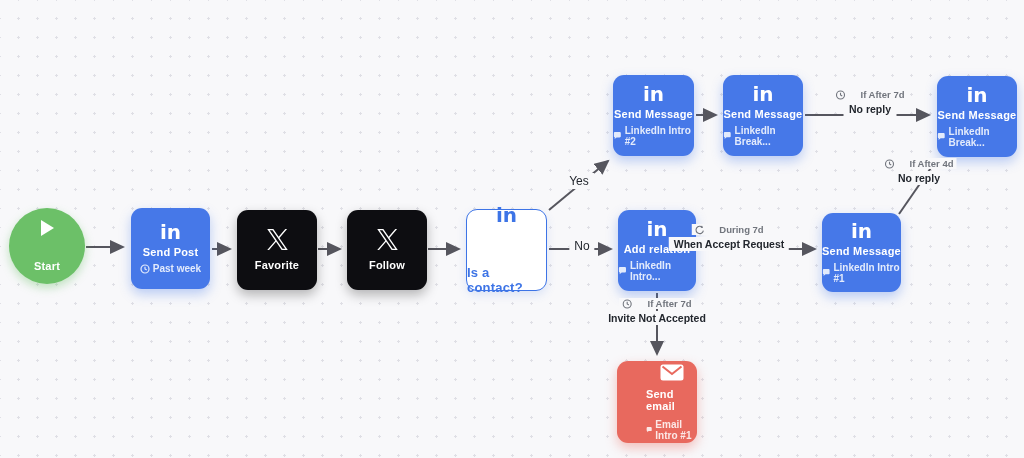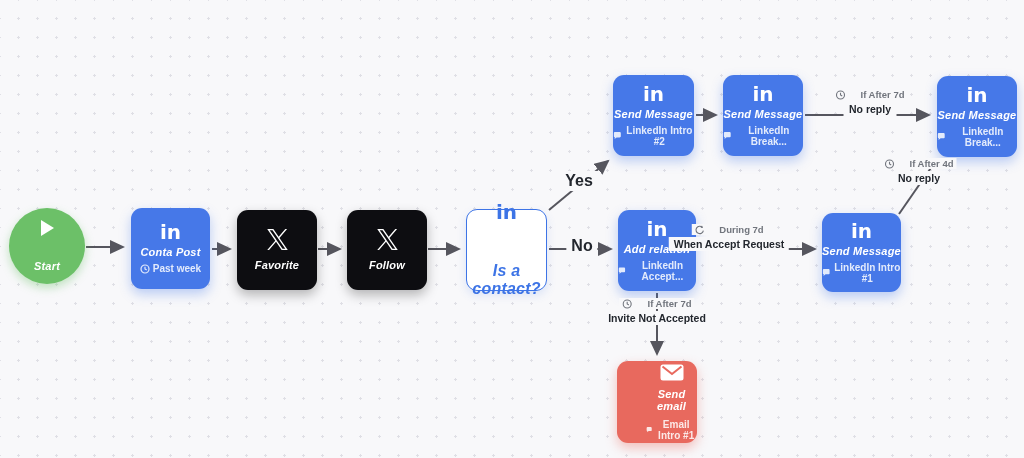--- a/index.html
+++ b/index.html
@@ -13,56 +13,56 @@
     background-size:19px 19px;
     background-position:9px 9px;
   }
 
   svg.edge-layer { position:absolute; left:0; top:0; width:1024px; height:458px; pointer-events:none; }
 
   
   .node {
     position:absolute; border-radius:11px;
     display:flex; flex-direction:column; align-items:center; justify-content:center;
-    gap:5px; text-align:center; cursor:pointer;
-  }
-  .node .title { font-size:11px; font-weight:700; letter-spacing:.2px; color:#fff;font-style:italic; }
+    gap:5px; text-align:left; cursor:pointer;
+  }
+  .node .title { font-size:11px; font-weight:700; letter-spacing:.2px; color:#fff; }
   .node .subtitle {
     display:flex; align-items:center; gap:3px;
     font-size:10px; font-weight:600; color:rgba(255,255,255,.85);
   }
   .in-logo { font-family:"DejaVu Sans", sans-serif; font-weight:800; font-size:20px; line-height:18px; color:#fff; }
 
   .blue  { background:#4678E8; box-shadow:0 5px 12px rgba(70,120,232,.35); }
   .black { background:#0D0D11; box-shadow:0 5px 12px rgba(0,0,0,.28); gap:9px; }
   .red   { background:#E8695E; box-shadow:0 5px 12px rgba(232,105,94,.40); }
   .white-node {
     background:#ffffff; border:1.5px solid #3D74E6;
     box-shadow:0 4px 10px rgba(61,116,230,.15); gap:8px;
   }
-  .white-node .title { color:#3D74E6; font-size:16px;margin-top:33px; }
+  .white-node .title { color:#3D74E6; font-size:13px;margin-top:33px; }
   .white-node .in-logo { color:#3D74E6; }
 
   .n-start { left:9px;  top:208px; width:76px; height:76px; border-radius:50%;
              background:#6CC068; box-shadow:0 4px 10px rgba(108,192,104,.4); gap:24px; }
   .n-like    { left:131px; top:208px; width:79px; height:81px; }
   .n-fav     { left:237px; top:210px; width:80px; height:80px; }
   .n-follow  { left:347px; top:210px; width:80px; height:80px; }
   .n-contact { left:466px; top:209px; width:81px; height:82px; }
   .n-sm2     { left:613px; top:75px;  width:81px; height:81px; }
   .n-smb1    { left:723px; top:75px;  width:80px; height:81px; }
   .n-smb2    { left:937px; top:76px;  width:80px; height:81px; }
   .n-addrel  { left:618px; top:210px; width:78px; height:81px; }
   .n-sm1     { left:822px; top:213px; width:79px; height:79px; }
   .n-email   { left:617px; top:361px; width:80px; height:82px; gap:7px;padding-left:29px; }
 
   
   .edge-label {
     position:absolute; transform:translate(-50%,-50%);
-    font-size:16px; font-weight:700; color:#23272e;
+    font-size:12px; font-weight:400; color:#23272e;
     background:#f8f8fa; padding:1px 5px; white-space:nowrap;
   }
   .label-group {
     position:absolute; transform:translateX(-50%);
     display:flex; flex-direction:column; align-items:center; gap:2px; white-space:nowrap;
   }
   .label-group .cond {
     display:flex; align-items:center; gap:15px;
     font-size:9.5px; font-weight:600; color:#71757d;
     background:#f8f8fa; padding:0 3px;
@@ -106,21 +106,21 @@
 
   <div class="node n-start">
     <svg class="icon-svg" width="15" height="16" viewBox="0 0 15 16">
         <polygon points="1,0 14,8 1,16" fill="#ffffff"></polygon>
       </svg>
     <div class="title">Start</div>
   </div>
 
   <div class="node blue n-like">
     <div class="in-logo">in</div>
-    <div class="title">Conta Post</div>
+    <div class="title">Send Post</div>
     <div class="subtitle">
       <svg class="icon-svg" width="10" height="10" viewBox="0 0 10 10">
           <circle cx="5" cy="5" r="4" stroke="rgba(255,255,255,.85)" stroke-width="1.2" fill="none"></circle>
           <path d="M5 2.7V5l1.7 1" stroke="rgba(255,255,255,.85)" stroke-width="1.2" fill="none"></path>
         </svg>
       <span>Past week</span>
     </div>
   </div>
 
   <div class="node black n-fav">
@@ -175,21 +175,21 @@
     </div>
   </div>
 
   <div class="node blue n-addrel">
     <div class="in-logo">in</div>
     <div class="title">Add relation</div>
     <div class="subtitle">
       <svg class="icon-svg" width="10" height="10" viewBox="0 0 10 10">
           <path fill="rgba(255,255,255,.85)" d="M1 1.8C1 1 1.6.4 2.4.4h5.2C8.4.4 9 1 9 1.8v3.4c0 .8-.6 1.4-1.4 1.4H4.2L1.8 8.6l.3-2H2.4C1.6 6.6 1 6 1 5.2z"></path>
         </svg>
-      <span>LinkedIn Accept...</span>
+      <span>LinkedIn Intro...</span>
     </div>
   </div>
 
   <div class="node blue n-sm1">
     <div class="in-logo">in</div>
     <div class="title">Send Message</div>
     <div class="subtitle">
       <svg class="icon-svg" width="10" height="10" viewBox="0 0 10 10">
           <path fill="rgba(255,255,255,.85)" d="M1 1.8C1 1 1.6.4 2.4.4h5.2C8.4.4 9 1 9 1.8v3.4c0 .8-.6 1.4-1.4 1.4H4.2L1.8 8.6l.3-2H2.4C1.6 6.6 1 6 1 5.2z"></path>
         </svg>

